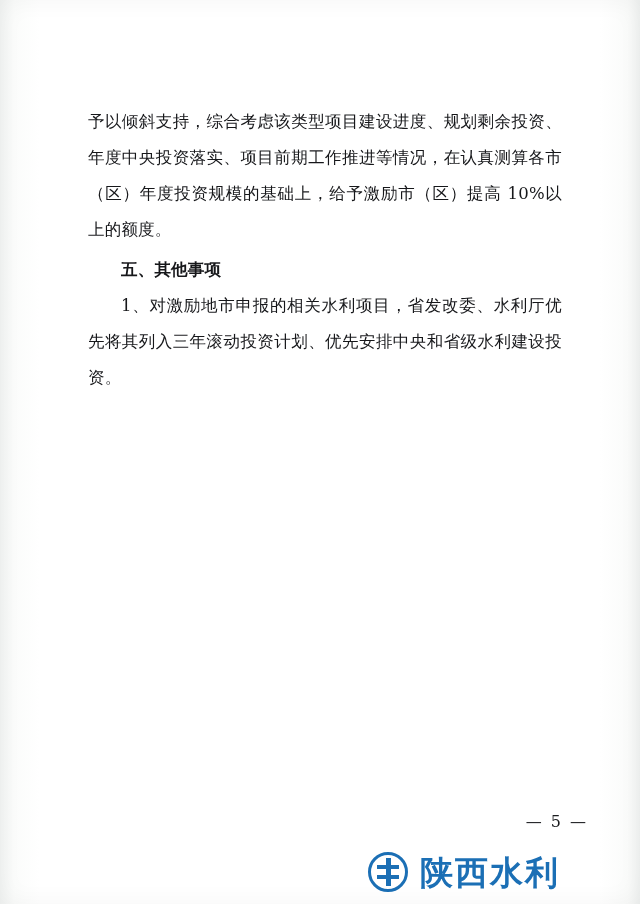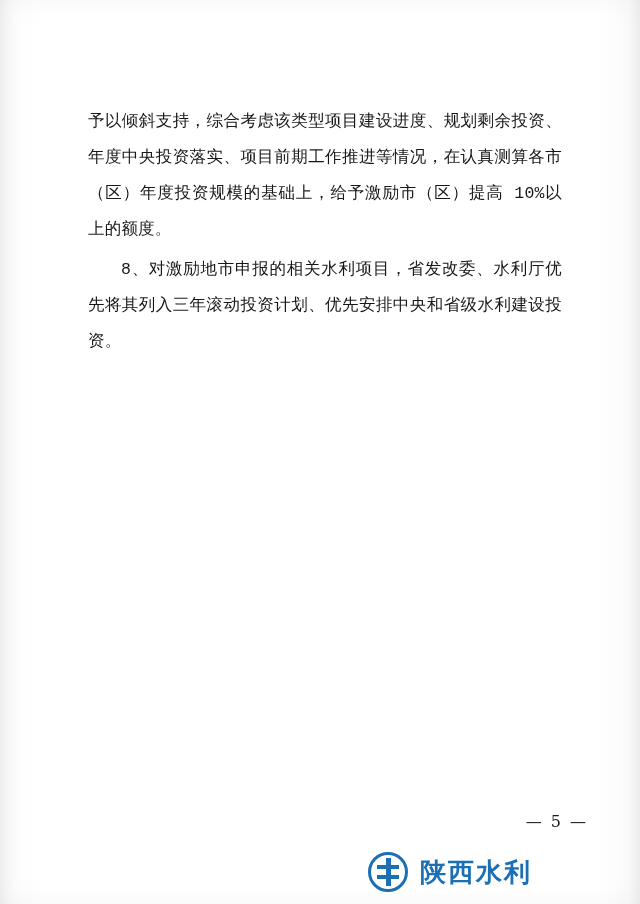--- a/index.html
+++ b/index.html
@@ -39,21 +39,20 @@
   }
 
   p.body-line, p.para {
     margin: 0;
     color: #16171a;
     font-size: 16.5px;
     line-height: 36px;
     letter-spacing: 0.2px;
     text-align: justify;
     text-justify: inter-ideograph;
-    font-family: Liberation Mono, monospace;
   }
 
   .para {
     margin-bottom: 0px;
   }
   .indent {
     text-indent: 2em;
   }
   .heading {
     font-weight: bold;
@@ -118,41 +117,42 @@
   .logo-mark .bar-h2 {
     position: absolute;
     left: 9px;
     top: 23px;
     width: 22px;
     height: 4px;
     background: #1b6fb5;
   }
   .logo-text {
     font-family: "DejaVu Sans", "Liberation Sans", sans-serif;
-    font-size: 26px;
+    font-size: 33px;
     font-weight: bold;
     color: #1b6fb5;
     letter-spacing: 2px;
     line-height: 1;
   }
 </style>
 </head>
 <body>
 
 <div class="page">
 
   <div class="content">
 
     <p class="para">予以倾斜支持，综合考虑该类型项目建设进度、规划剩余投资、年度中央投资落实、项目前期工作推进等情况，在认真测算各市（区）年度投资规模的基础上，给予激励市（区）提高 10%以上的额度。</p>
 
     <div class="block-gap"></div>
 
+    <p class="para heading">五、其他事项</p>
 
 
-    <p class="para indent">8、对激励地市申报的相关水利项目，省发改委、水利厅优先将其列入三年滚动投资计划、优先安排中央和省级水利建设投资。</p>
+    <p class="para indent">1、对激励地市申报的相关水利项目，省发改委、水利厅优先将其列入三年滚动投资计划、优先安排中央和省级水利建设投资。</p>
 
   </div>
 
   <div class="page-number">— 5 —</div>
 
   <div class="footer-logo">
     <div class="logo-mark">
       <div class="ring"></div>
       <div class="bar-v"></div>
       <div class="bar-h1"></div>

